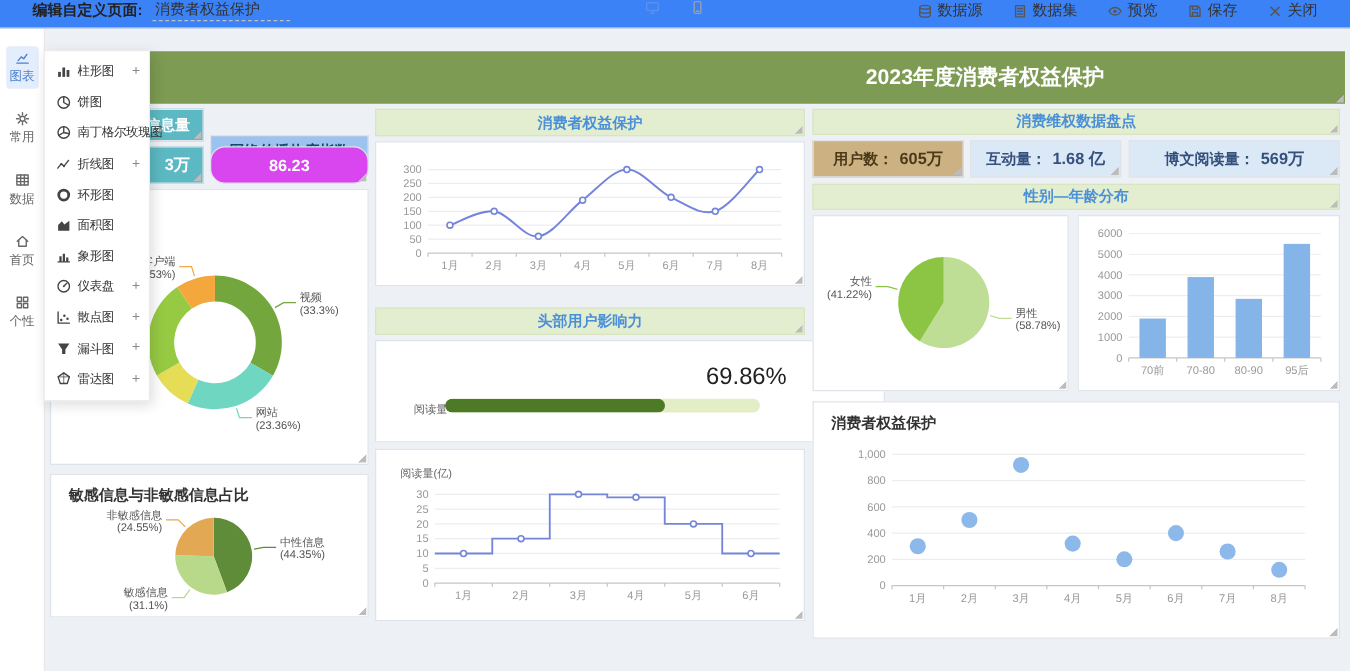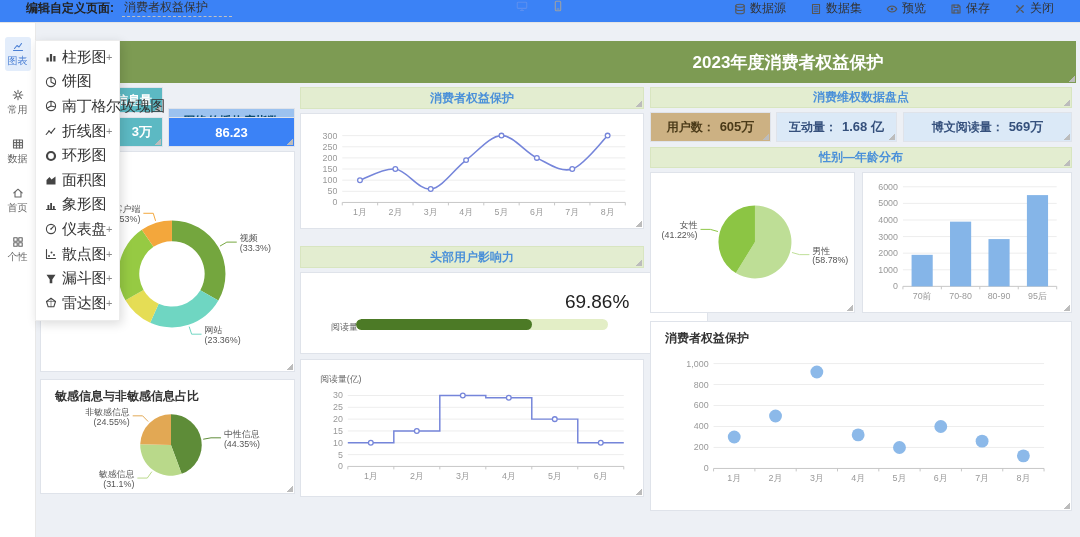--- a/index.html
+++ b/index.html
@@ -28,42 +28,42 @@
   .sb-item { display:flex; flex-direction:column; align-items:center; gap:2px; color:#666;
              font-size:10px; margin-bottom:15px; cursor:pointer; padding:3px 3px; border-radius:3px; }
   .sb-item .icon { display:flex; }
   .sb-item.active { color:#4a7fd4; background:#e3edfb; }
 
   
   #chartMenu { position:absolute; left:35px; top:40px; width:85px; background:#fff; z-index:60;
                border:1px solid #ececec; box-shadow:2px 3px 10px rgba(0,0,0,.14); padding:4px 0; }
   .menu-item { height:24.6px; display:flex; align-items:center; padding:0 7px 0 9px; cursor:pointer; }
   .menu-item .icon { display:flex; color:#444; margin-right:5px; flex:none; }
-  .menu-item .mi-label { font-size:15px; color:#333; white-space:nowrap; letter-spacing:-0.3px; }
+  .menu-item .mi-label { font-size:10px; color:#333; white-space:nowrap; letter-spacing:-0.3px; }
   .menu-item .plus { margin-left:auto; color:#888; font-size:11px; line-height:1; }
 
   
   #canvas { position:absolute; left:36px; top:23px; right:0; bottom:0; background:#edf0f5; overflow:hidden; }
   .widget { position:absolute; background:#fff; border:1px solid #dfe3ea; }
   .rs { position:absolute; right:1px; bottom:1px; width:7px; height:7px;
         background:linear-gradient(135deg, transparent 55%, #bcbcbc 55%); cursor:nwse-resize; }
 
   .banner { background:#7d9b53; border:none; }
   .banner-title { position:absolute; left:72.2%; top:50%; transform:translate(-50%,-50%);
                   color:#fff; font-size:17px; font-weight:bold; white-space:nowrap; }
 
   .sec-header { background:#e3edd0; border:1px solid #d8e5c0; color:#4a90d9; font-weight:bold;
                 font-size:12px; display:flex; align-items:center; justify-content:center; }
 
   .stat { display:flex; align-items:center; justify-content:center; gap:5px; font-weight:bold; }
   .stat.ralign { justify-content:flex-end; padding-right:10px; }
   .stat .v { font-size:13px; }
   .teal   { background:#5cb9c3; color:#fff; }
   .blue-l { background:#9cc2ef; color:#0c4a6e;margin-top:21px; }
-  .blue-v { background:#3b82f6; color:#fff; font-size:13px; }
+  .blue-v { background:#d946ef; color:#fff; font-size:13px;border-radius:12px; }
   .tan    { background:#ccb183; color:#4a3a18; }
   .lblue  { background:#dbe9f7; color:#35507c; }
 
   .chart { position:absolute; left:0; top:0; display:block; }
   .chart-title { position:absolute; left:14px; top:8px; font-weight:bold; font-size:12px; color:#333; z-index:2; }
   text.tick { font-size:9px; fill:#999; font-family:inherit; }
   text.tick2 { font-size:9px; fill:#666; font-family:inherit; }
   text.plbl { font-size:9px; fill:#555; font-family:inherit; }
 
   

